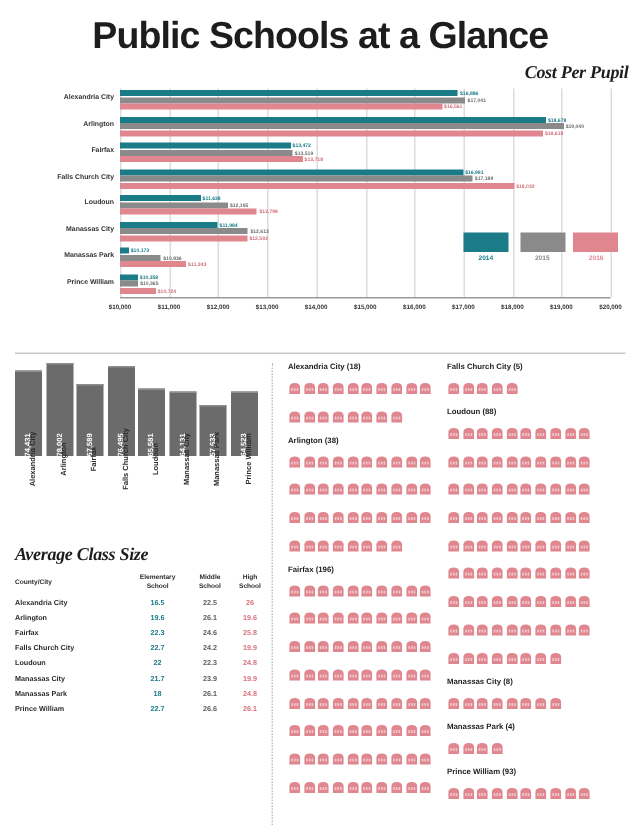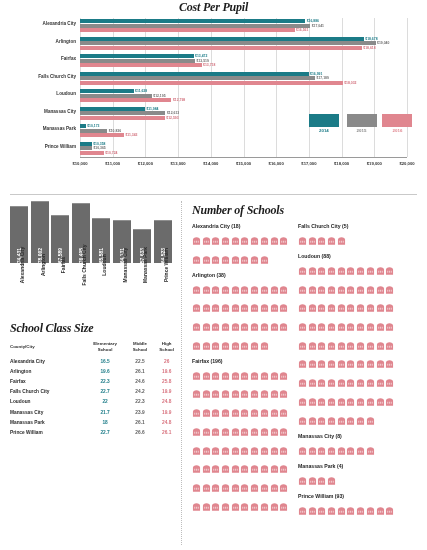--- a/index.html
+++ b/index.html
@@ -38,21 +38,21 @@
     color: #1d1d1d;
     letter-spacing: -0.2px;
   }
 
   
   #cost-section {
     position: relative;
     padding: 0 8px;
     height: 188px;
   }
-  #cost-title { text-align: center; margin-bottom: 3px; }
+  #cost-title { text-align: right; margin-bottom: 3px; }
 
   .cpp-plot {
     position: relative;
     margin-left: 72px;
     margin-right: 12px;
     height: 140px;
     border-bottom: 1px solid #9a9a9a;
   }
   .cpp-grid {
     position: absolute; inset: 0;
@@ -238,20 +238,23 @@
   }
   .nos-cols { display: flex; gap: 8px; }
   .nos-c1 { width: 98px; }
   .nos-c2 { width: 98px; }
 </style>
 </head>
 <body>
 
 <div id="page">
 
+  <div class="title-bar">
+    <h1>Public Schools at a Glance</h1>
+  </div>
 
   <div id="cost-section">
     <div id="cost-title" class="sec-head">Cost Per Pupil</div>
 
     <div class="cpp-plot">
       <div class="cpp-grid" id="cpp-grid">
           <div class="gl" style="left: 0%;"></div>
           <div class="gl" style="left: 10%;"></div>
           <div class="gl" style="left: 20%;"></div>
           <div class="gl" style="left: 30%;"></div>
@@ -438,21 +441,21 @@
             <span>Manassas City</span>
           </div>
           <div class="sal-lab">
             <span>Manassas Park</span>
           </div>
           <div class="sal-lab">
             <span>Prince William</span>
           </div>
         </div>
 
-      <div id="class-title" class="sec-head">School Class Size</div>
+      <div id="class-title" class="sec-head">Average Class Size</div>
 
       <table class="cls">
         <thead>
           <tr>
             <th class="cty">County/City</th>
             <th>Elementary<br>School</th>
             <th>Middle<br>School</th>
             <th>High<br>School</th>
           </tr>
         </thead>
@@ -503,21 +506,20 @@
               <td class="cty">Prince William</td>
               <td class="el">22.7</td>
               <td class="mi">26.6</td>
               <td class="hi">26.1</td>
             </tr>
           </tbody>
       </table>
     </div>
 
     <div id="right-col">
-      <div id="nos-title" class="sec-head">Number of Schools</div>
 
       <div class="nos-cols">
         <div class="nos-c1" id="nos-col1">
             <div class="nos-grp">
               <div class="nos-lab">Alexandria City (18)</div>
               <div class="nos-icons">
                 <span><svg class="school-ico" viewBox="0 0 10 9" xmlns="http://www.w3.org/2000/svg">
                     <path d="M1 3.2 C1 1.4 2.6 0.4 5 0.4 C7.4 0.4 9 1.4 9 3.2 L9 8.6 L1 8.6 Z" fill="#e0868f"></path>
                     <rect x="2.4" y="4.2" width="1.2" height="2.2" fill="#ffffff" opacity="0.55"></rect>
                     <rect x="4.4" y="4.2" width="1.2" height="2.2" fill="#ffffff" opacity="0.55"></rect>

